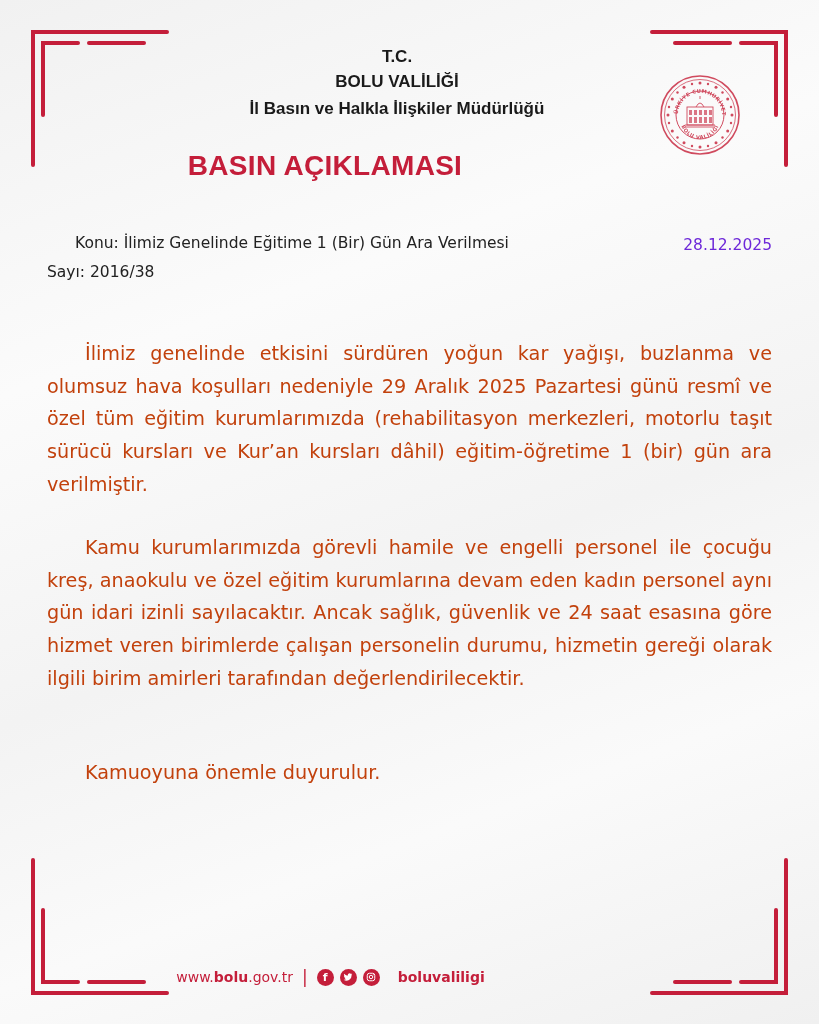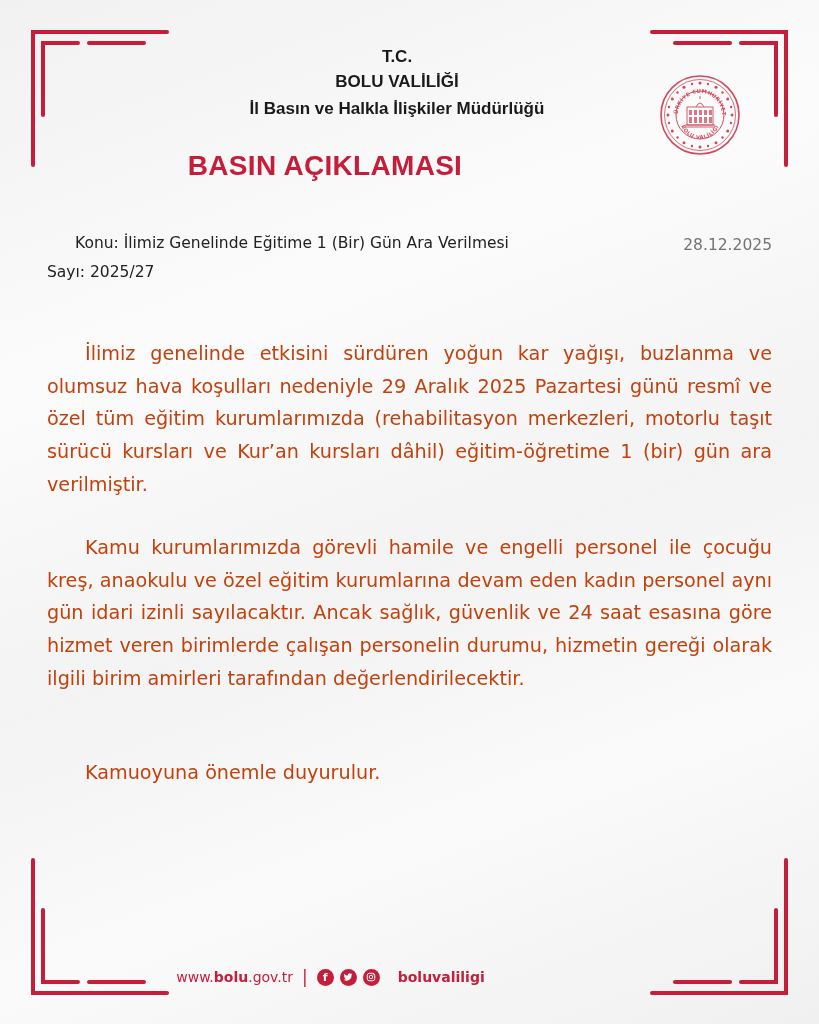--- a/index.html
+++ b/index.html
@@ -13,21 +13,21 @@
   .corner svg { width: 150px; height: 150px; display: block; }
   .header { position: absolute; left: 0; width: 794px; text-align: center; font-family: "Liberation Sans", sans-serif; font-weight: bold; color: #1a1a1a; }
   .h-tc { top: 47px; font-size: 17px; }
   .h-vl { top: 72px; font-size: 17px; }
   .h-md { top: 99px; font-size: 17px; }
   .title { position: absolute; top: 150px; left: 0; width: 650px; text-align: center; font-family: "Liberation Sans", sans-serif; font-weight: bold; font-size: 28px; color: #c41e3a; letter-spacing: 0.3px; }
   .emblem { position: absolute; left: 659px; top: 74px; width: 82px; height: 82px; }
   .meta { position: absolute; left: 47px; font-size: 15.5px; color: #222; }
   .meta-subject { top: 234px; margin-left: 28px; }
   .meta-number { top: 263px; }
-  .date { position: absolute; right: 47px; top: 236px; font-size: 15.5px; color: #737373; }
+  .date { position: absolute; right: 47px; top: 236px; font-size: 15.5px; color: #6d28d9; }
   .para { position: absolute; left: 47px; width: 725px; font-size: 19.2px; line-height: 32.7px; text-align: justify; color: #c2410c; text-indent: 38px; }
   .p1 { top: 338px; }
   .p2 { top: 532px; }
   .p3 { top: 757px; }
   .footer { position: absolute; top: 967px; left: 0; width: 661px; display: flex; justify-content: center; align-items: center; gap: 6px; color: #c41e3a; font-size: 14px; font-family: "DejaVu Sans", sans-serif; }
   .footer .url b { font-weight: bold; }
   .footer .sep { font-size: 17px; margin: 0 3px; color: #c41e3a; }
   .social { width: 17px; height: 17px; border-radius: 50%; background: #c41e3a; display: inline-flex; align-items: center; justify-content: center; color: #fff; font-size: 11px; font-weight: bold; }
   .handle { font-weight: bold; margin-left: 12px; }
 </style>
@@ -135,21 +135,21 @@
     </text>
     <text font-size="5" font-weight="bold" fill="#d04a5e" font-family="DejaVu Sans, sans-serif" letter-spacing="0.6">
       <textPath href="#arcBot" startOffset="50%" text-anchor="middle">BOLU VALİLİĞİ</textPath>
     </text>
   </svg>
 </div>
 
 <div class="title">BASIN AÇIKLAMASI</div>
 
 <div class="meta meta-subject">Konu: İlimiz Genelinde Eğitime 1 (Bir) Gün Ara Verilmesi</div>
-<div class="meta meta-number">Sayı: 2025/27</div>
+<div class="meta meta-number">Sayı: 2016/38</div>
 <div class="date">28.12.2025</div>
 
 <div class="para p1">İlimiz genelinde etkisini sürdüren yoğun kar yağışı, buzlanma ve olumsuz hava koşulları nedeniyle 29 Aralık 2025 Pazartesi günü resmî ve özel tüm eğitim kurumlarımızda (rehabilitasyon merkezleri, motorlu taşıt sürücü kursları ve Kur’an kursları dâhil) eğitim-öğretime 1 (bir) gün ara verilmiştir.</div>
 <div class="para p2">Kamu kurumlarımızda görevli hamile ve engelli personel ile çocuğu kreş, anaokulu ve özel eğitim kurumlarına devam eden kadın personel aynı gün idari izinli sayılacaktır. Ancak sağlık, güvenlik ve 24 saat esasına göre hizmet veren birimlerde çalışan personelin durumu, hizmetin gereği olarak ilgili birim amirleri tarafından değerlendirilecektir.</div>
 <div class="para p3">Kamuoyuna önemle duyurulur.</div>
 
 <div class="footer">
   <span class="url"><span>www.</span><b>bolu</b><span>.gov.tr</span></span>
   <span class="sep">|</span>
   <span class="social">f</span>

